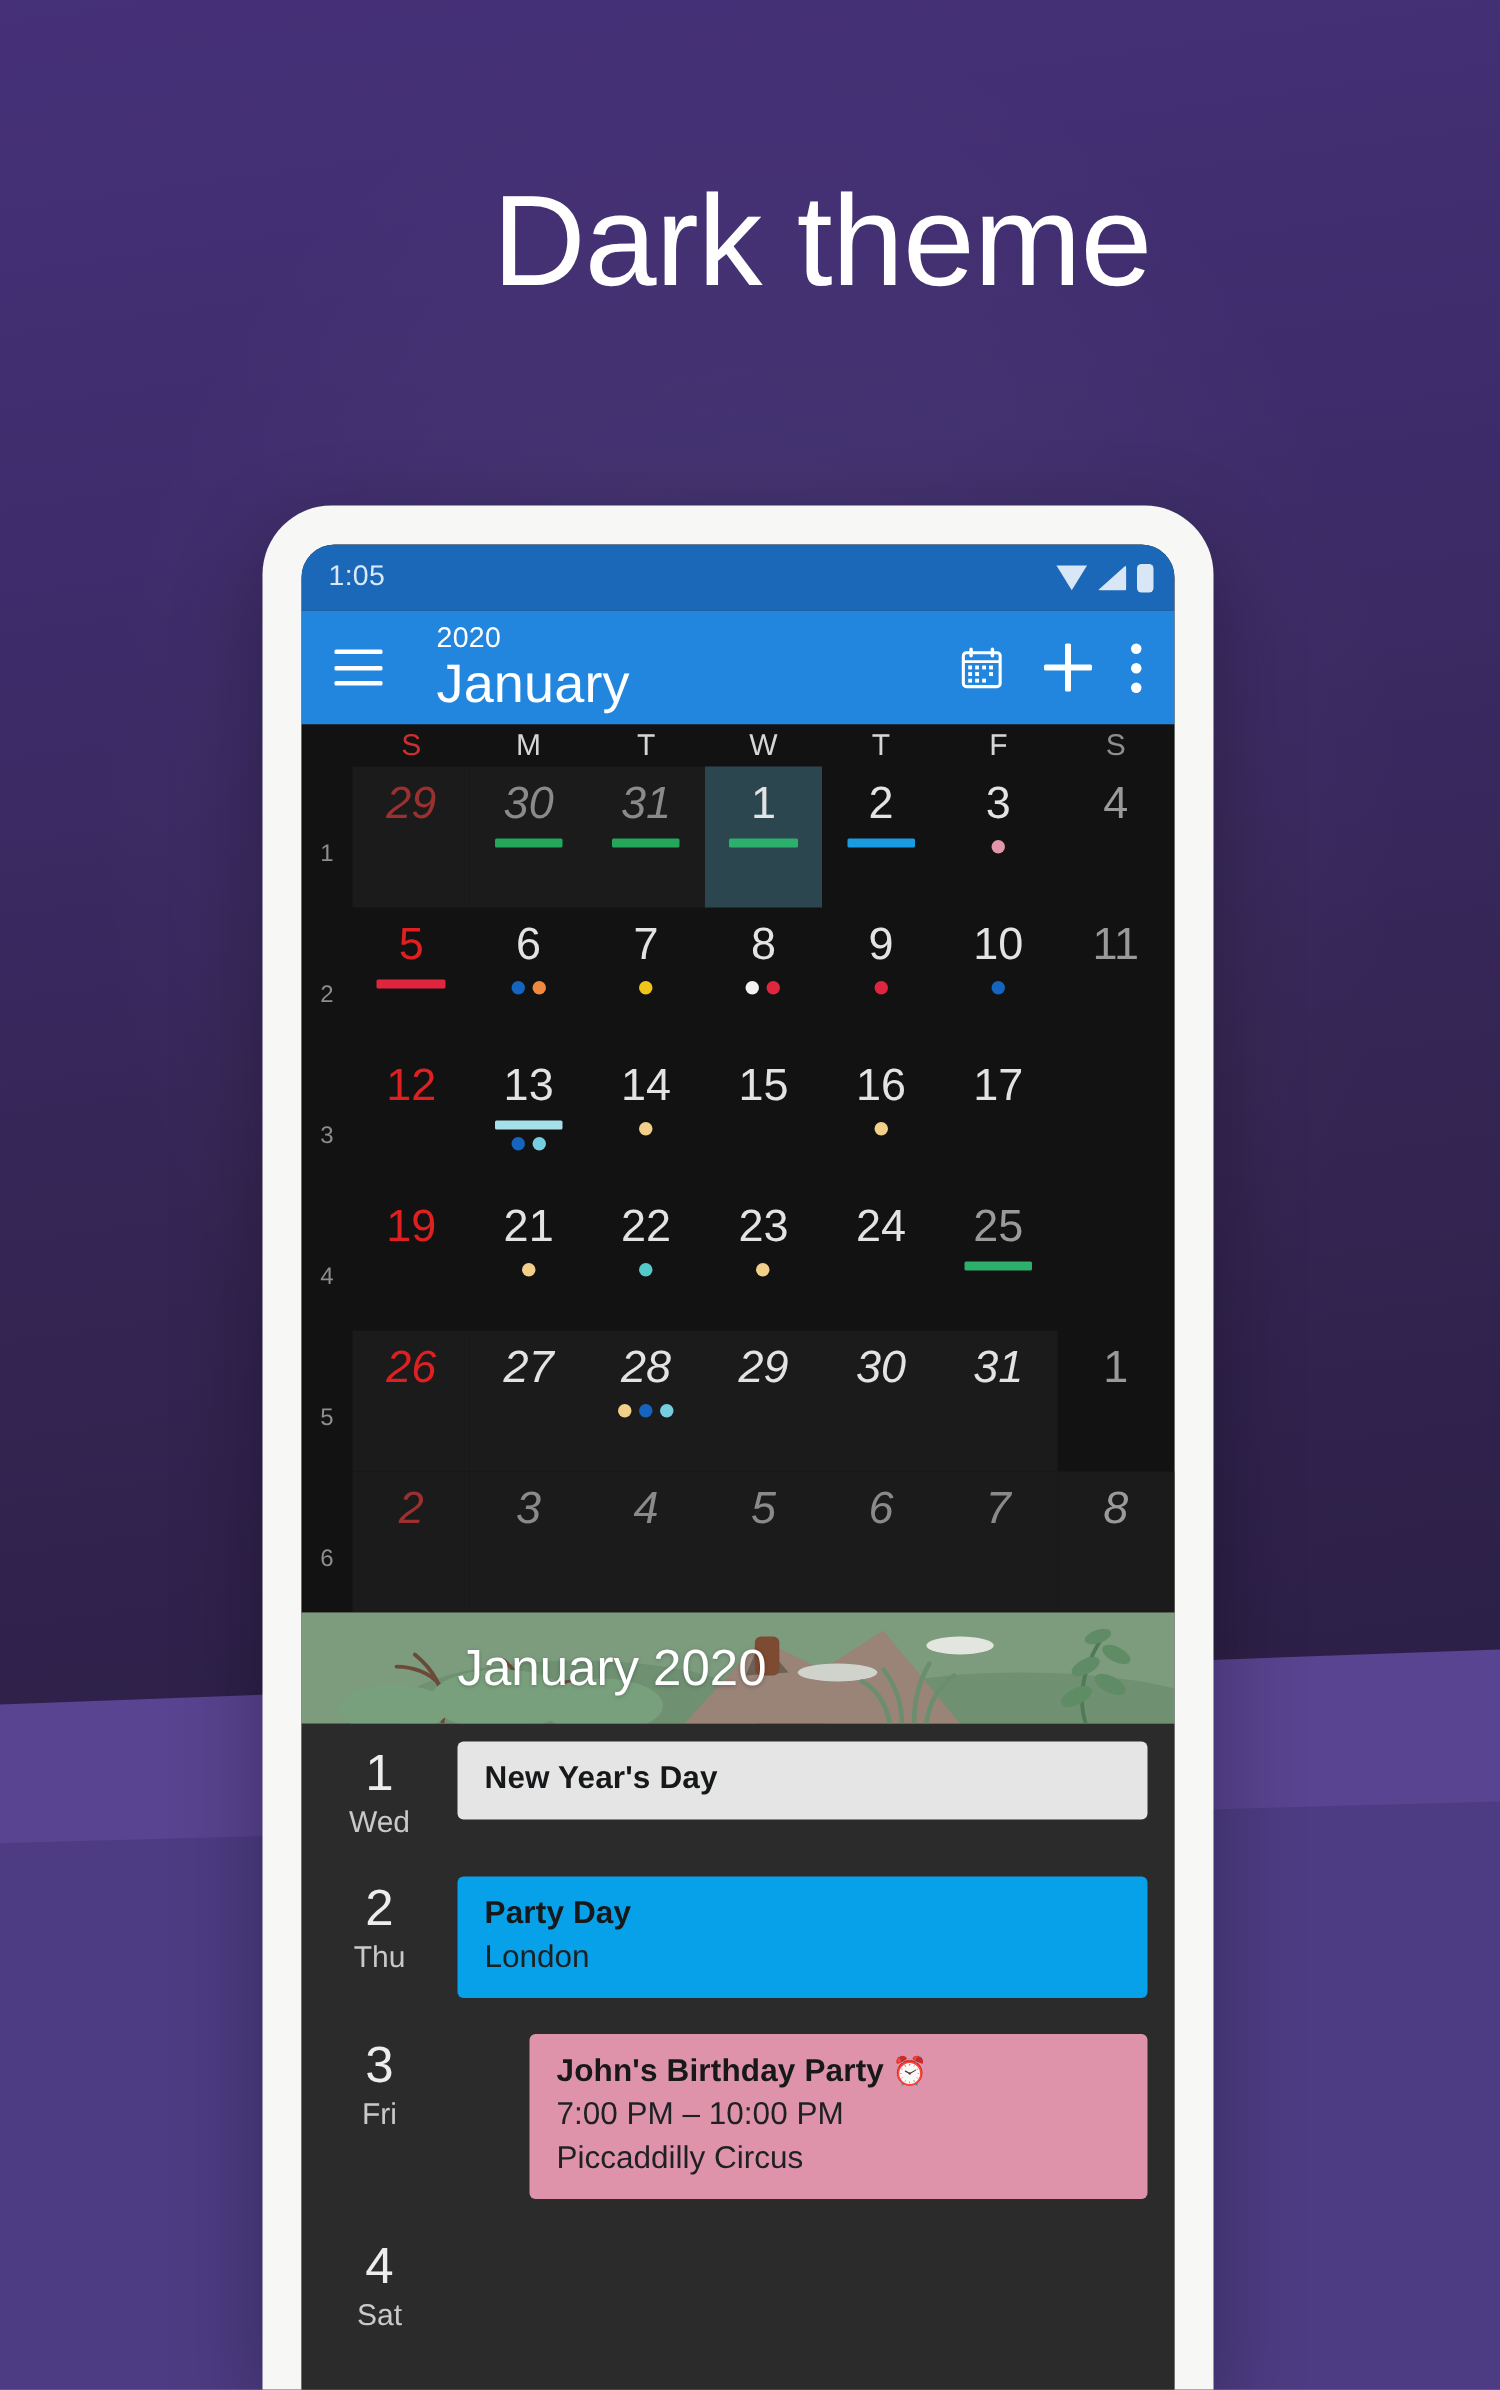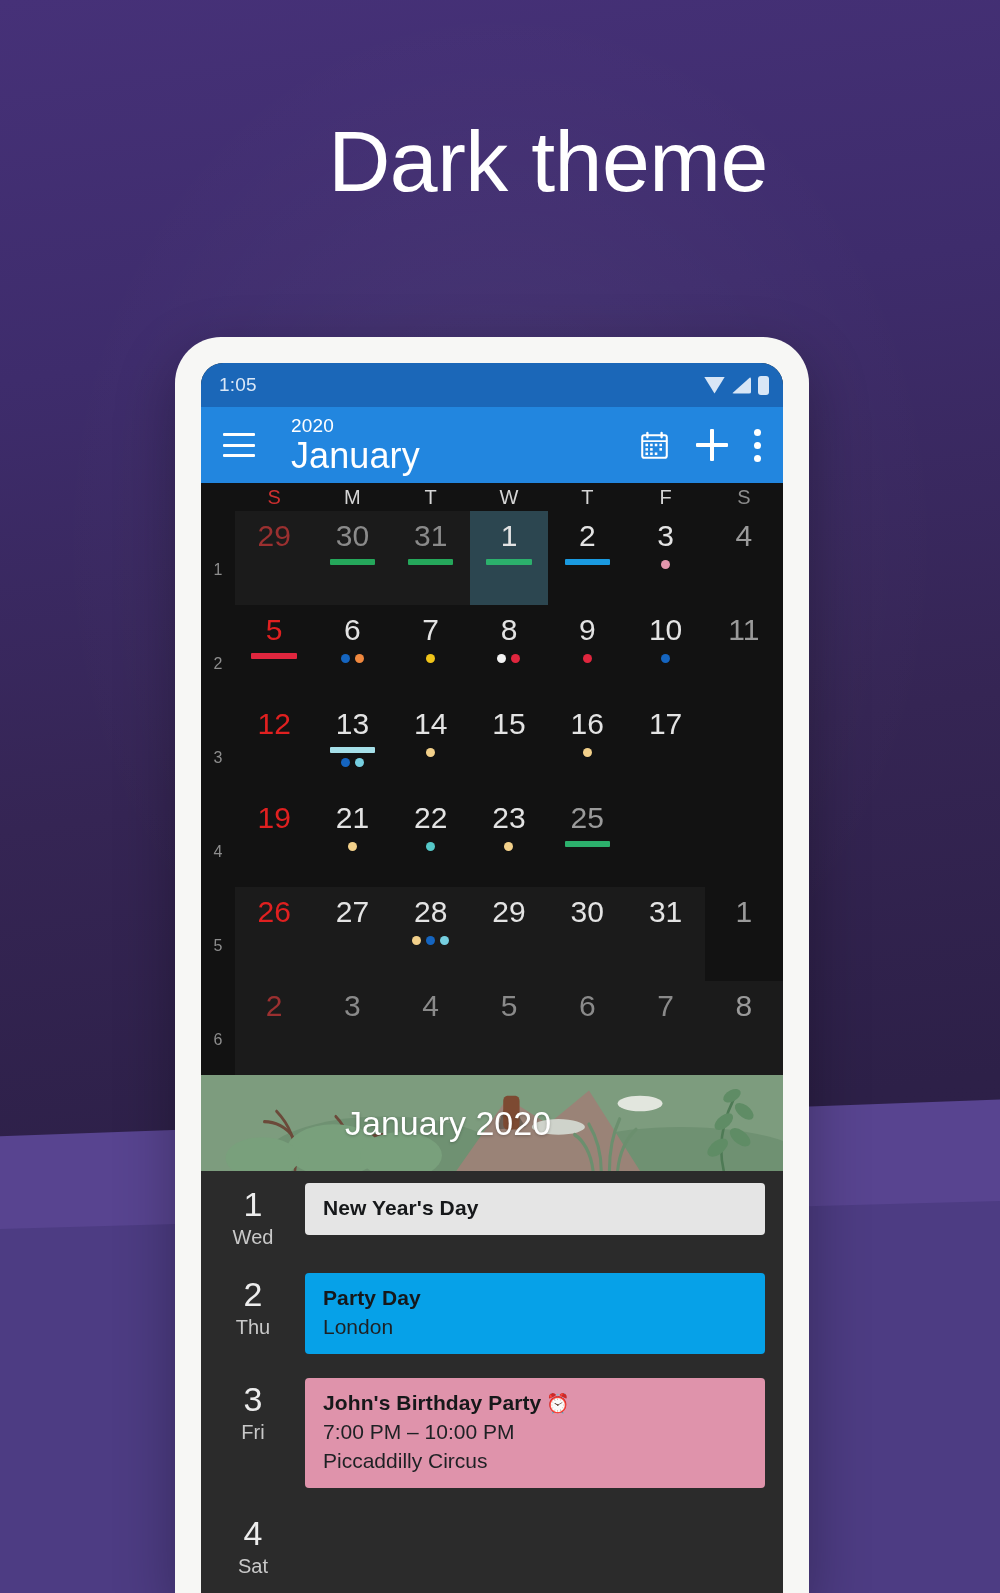--- a/index.html
+++ b/index.html
@@ -145,34 +145,34 @@
     padding-top: 9px;
   }
   .cell .num {
     font-size: 30px; font-weight: 300; color: #e3e3e3; line-height: 1.05;
   }
   .cell.dim .num { color: #8a8a8a; }
   .cell.sun .num { color: #e02020; }
   .cell.sun.dim .num { color: #9b3030; }
   .cell.sat .num { color: #9a9a9a; }
   .cell.today { background: #2c4650; }
-  .cell.panel { background: #1b1b1b; }
+  .cell.panel { background: #1b1b1b; font-style: italic; }
   .bar {
     width: 58%; height: 6px; border-radius: 1px; margin-top: 7px;
   }
   .dots { display: flex; gap: 5px; margin-top: 8px; }
   .dots.tight { margin-top: 5px; }
   .dot { width: 9px; height: 9px; border-radius: 50%; }
 
   
   .banner {
-    height: 96px; flex: none;
+    height: 74px; flex: none;
     position: relative; overflow: hidden;
     background: #7b9b7c;
-    display: flex; align-items: center; padding-left: 40px;
+    display: flex; align-items: center;
   }
   .banner-title {
     position: relative; z-index: 5;
     color: #ffffff; font-size: 34px; font-weight: 400;
     padding-left: 104px; text-shadow: 0 1px 3px rgba(0,0,0,0.25);
   }
   .banner svg { position: absolute; inset: 0; width: 100%; height: 100%; }
 
   
   .eventlist { flex: 1; background: #2b2b2b; overflow: hidden; }
@@ -389,20 +389,23 @@
               <span class="num">22</span>
               <span class="dots">
                 <i class="dot" style="background: rgb(85, 200, 200);"></i>
               </span>
             </div>
             <div class="cell ">
               <span class="num">23</span>
               <span class="dots">
                 <i class="dot" style="background: rgb(242, 208, 138);"></i>
               </span>
+            </div>
+            <div class="cell ">
+              <span class="num">24</span>
             </div>
             <div class="cell sat">
               <span class="num">25</span>
               <span class="bar" style="background: rgb(44, 176, 108);"></span>
             </div>
           </div>
           <div class="week-row">
             <span class="wknum">5</span>
             <div class="cell sun panel">
               <span class="num">26</span>
@@ -523,21 +526,21 @@
               <div class="ev-sub">London</div>
             </div>
           </div>
         </div>
         <div class="evrow">
           <div class="evdate">
             <span class="d">3</span>
             <span class="w">Fri</span>
           </div>
           <div style="flex: 1 1 0%;">
-            <div class="evchip" style="background: rgb(223, 147, 171);">
+            <div class="evchip" style="background: rgb(223, 147, 171); margin-left: 48px;">
               <div class="ev-title"><span>John's Birthday Party</span><span class="alarm-glyph"> ⏰</span></div>
               <div class="ev-sub">7:00 PM – 10:00 PM</div>
               <div class="ev-sub">Piccaddilly Circus</div>
             </div>
           </div>
         </div>
         <div class="evrow">
           <div class="evdate">
             <span class="d">4</span>
             <span class="w">Sat</span>

